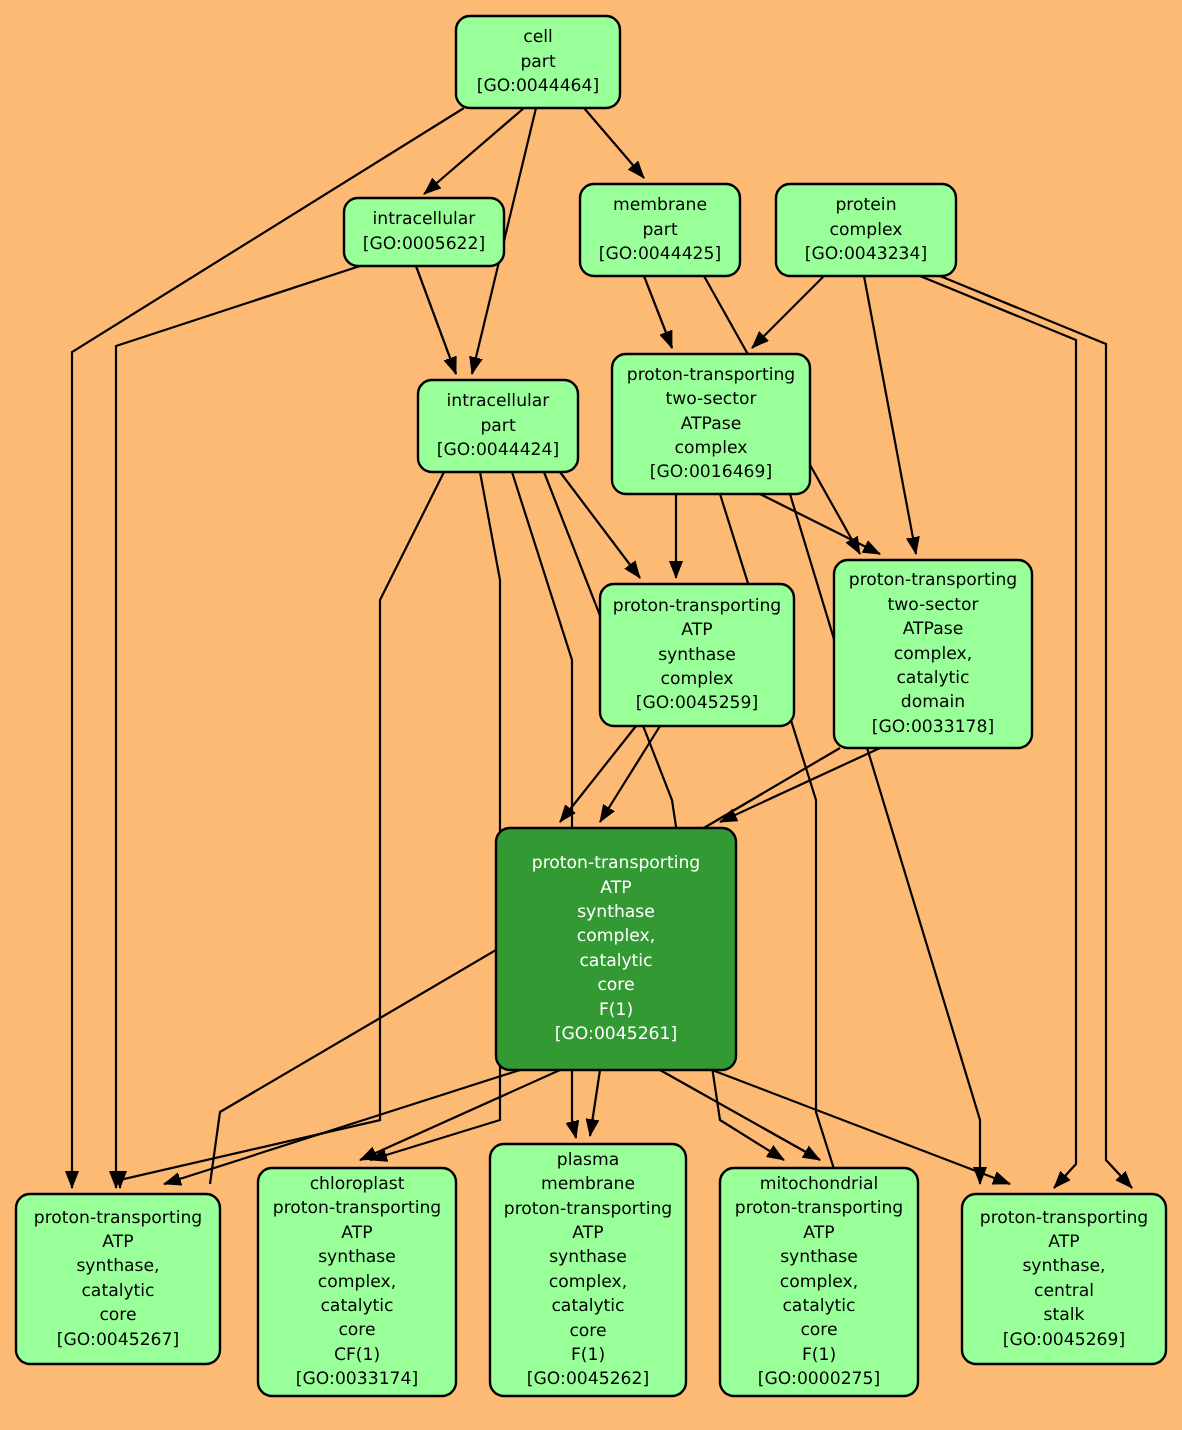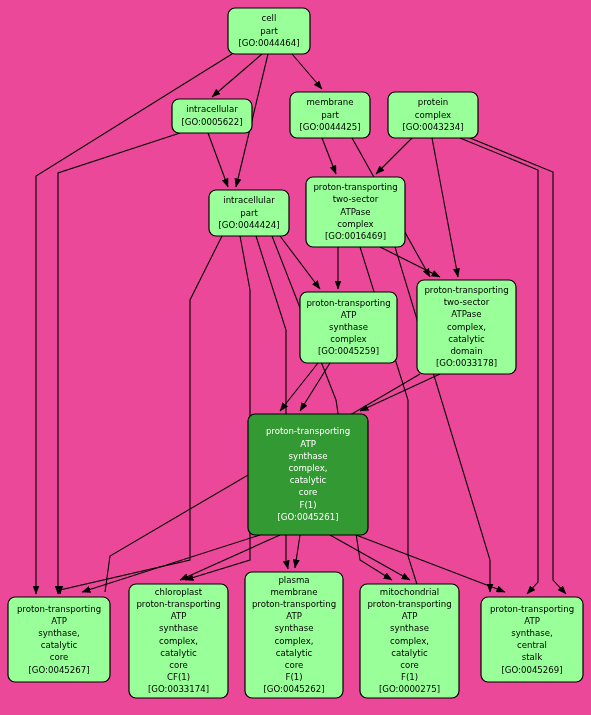--- a/index.html
+++ b/index.html
@@ -1,17 +1,17 @@
 <!DOCTYPE html>
 <html><head>
 <meta charset="utf-8">
 <style>
   html,body{margin:0;padding:0;background:#ffffff;}
   body{font-family:"DejaVu Sans","Liberation Sans",sans-serif;}
-  #stage{position:relative;width:591px;height:715px;background:#ec4899;overflow:hidden;}
+  #stage{position:relative;width:591px;height:715px;background:#fdba74;overflow:hidden;}
   svg{display:block;}
   .edge{fill:none;stroke:#000000;stroke-width:1.1;}
   .node-rect{stroke:#000000;stroke-width:1.2;}
   .node-label{font-family:"DejaVu Sans","Liberation Sans",sans-serif;font-size:8.6px;text-anchor:middle;dominant-baseline:middle;}
   .node-label.light{fill:#000000;}
   .node-label.dark{fill:#ffffff;}
 </style>
 </head>
 <body>
 

